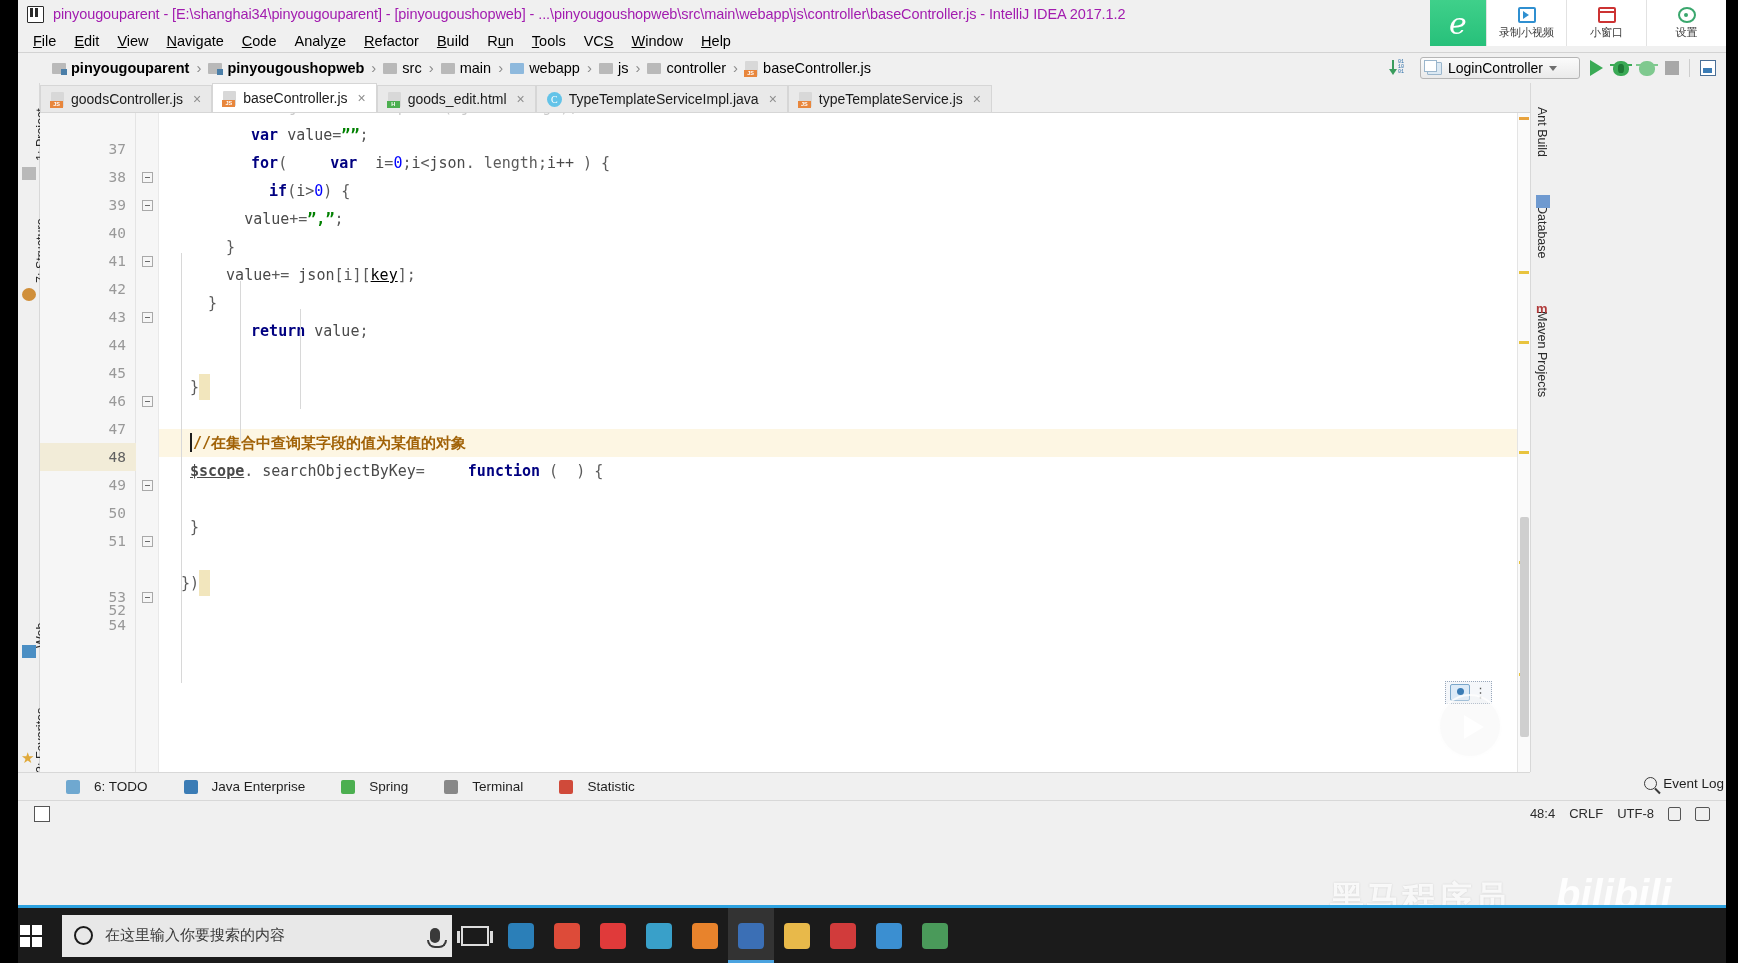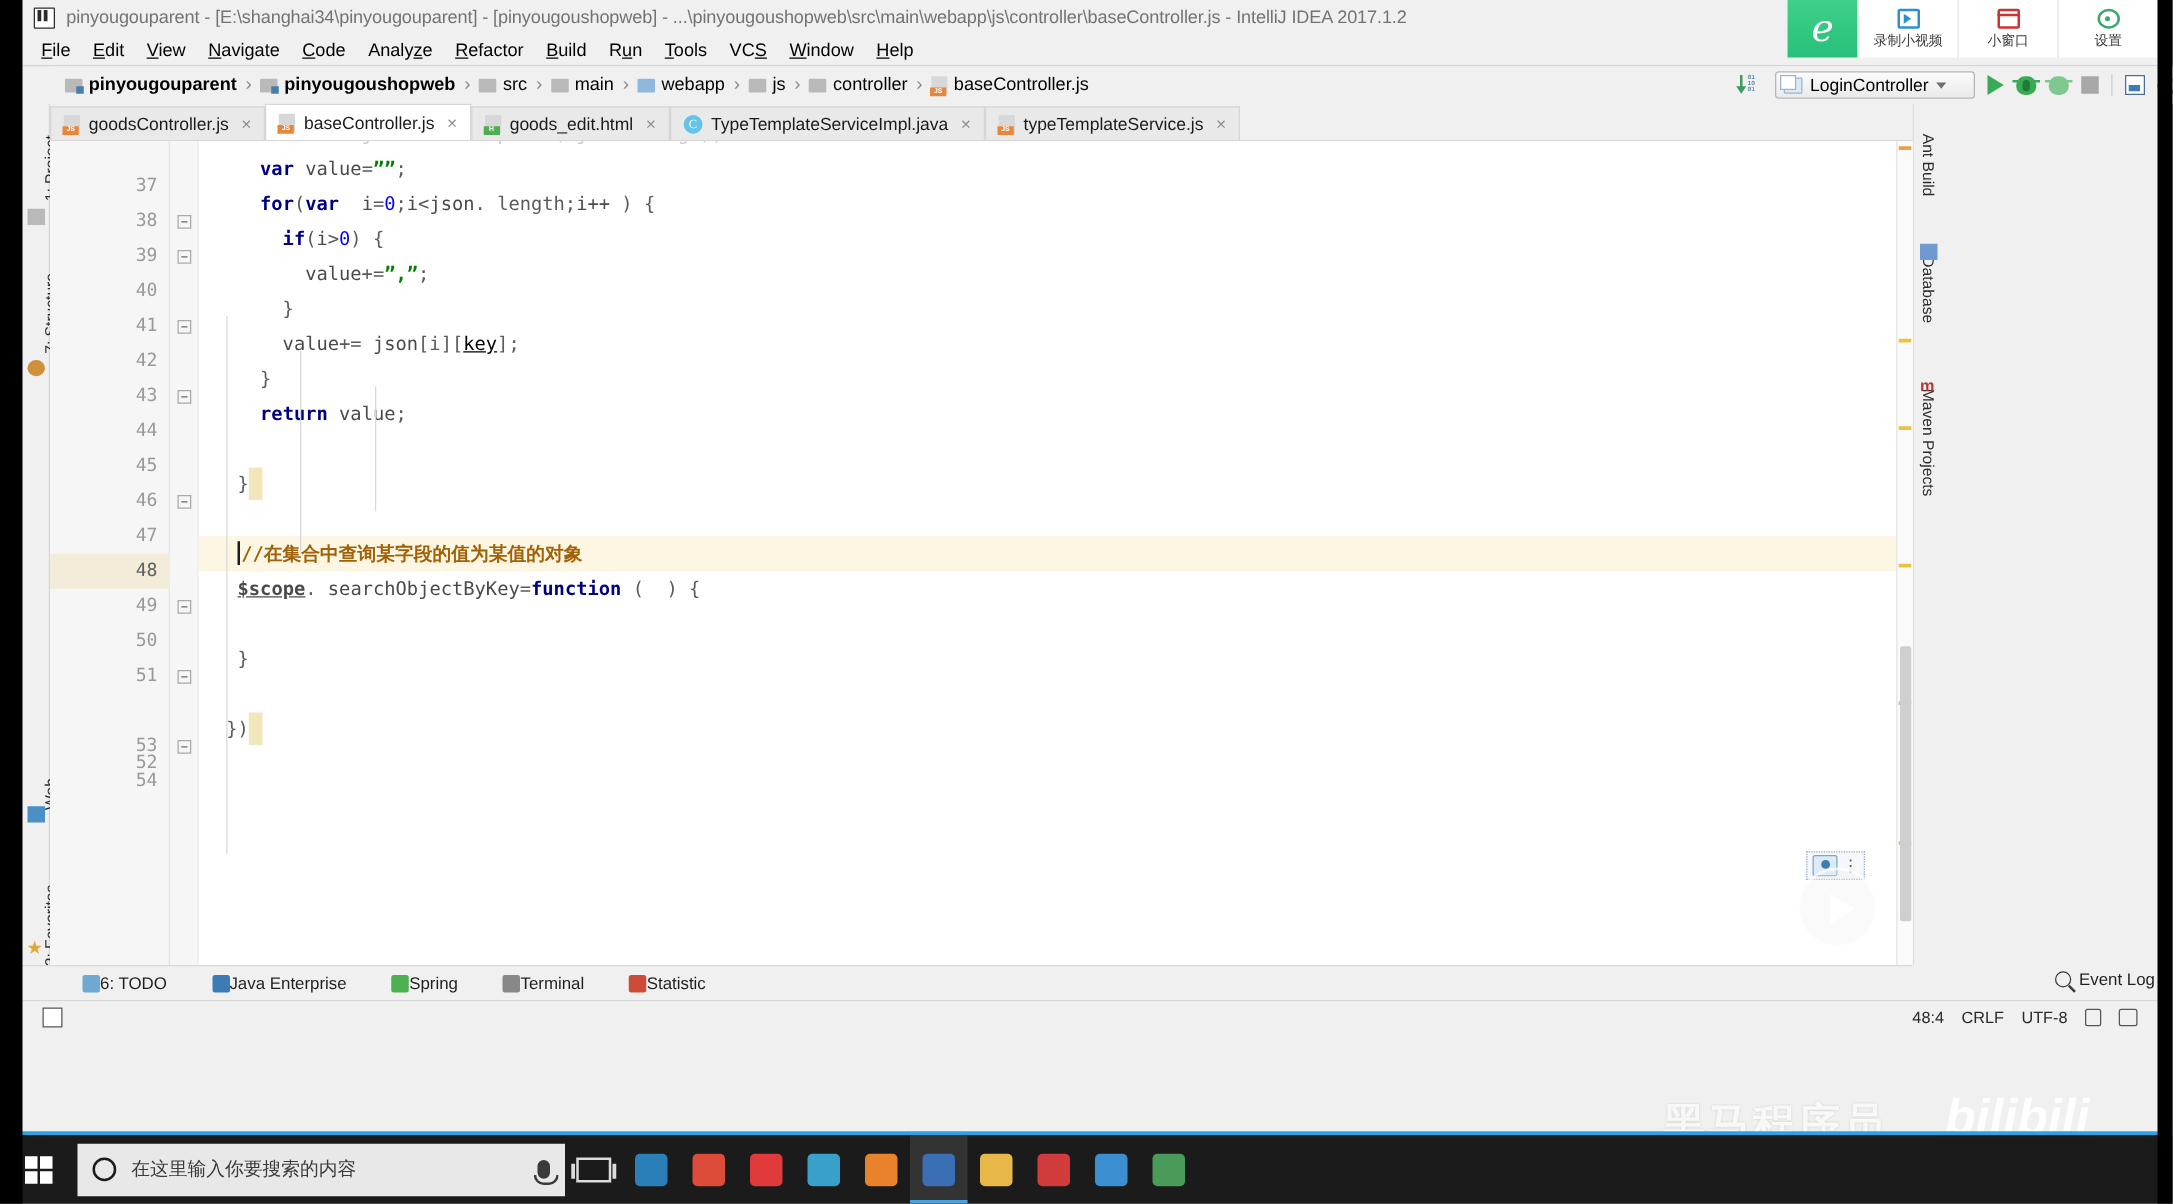--- a/index.html
+++ b/index.html
@@ -17,21 +17,21 @@
 
   
   .frame-left { position:absolute; left:0; top:0; width:18px; height:963px; background:#000; z-index:60;}
   .frame-right { position:absolute; right:0; top:0; width:12px; height:963px; background:#000; z-index:60;}
 
   
   .titlebar {
     position: absolute; left:18px; top:0; width:1708px; height:28px;
     background: #f0f0f0;
     display: flex; align-items: center;
-    font-size: 14.5px; color:#737373;
+    font-size: 14.5px; color:#a21caf;
     white-space: nowrap;
   }
   .title-icon {
     width: 17px; height: 17px; margin-left: 9px; margin-right:9px;
     background: #fff; border:1.5px solid #2b2b2b; border-radius:1px;
     position: relative; flex: none;
   }
   .title-icon::before{
     content:""; position:absolute; left:2px; top:1px; width:3px; height:9px; background:#2b2b2b;
   }
@@ -184,21 +184,21 @@
   }
   .line.hl{ background:#fdf6e3; }
   .gut-num{
     position:absolute; right:10px; width:86px; text-align:right;
     height:28px; line-height:28px; color:#999; font-size:14.5px;
     font-family:"DejaVu Sans Mono","Liberation Mono",monospace;
   }
   .gut-num.cur{ color:#606060; }
   .gutline-hl{ position:absolute; left:0; width:96px; height:28px; background:#f2ecd8;}
   
-  .kw{ color:#000080; font-weight:bold; }
+  .kw{ color:#000080; font-weight:bold;margin-left:43px; }
   .str{ color:#008000; font-weight:bold;}
   .num{ color:#0000ff; }
   .plain{ color:#5b5b5b; }
   .cmt{ color:#a16207;font-weight:bold; }
   .ident{ color:#4a4a4a; }
   .gvar{ color:#4a4a4a; text-decoration:underline; font-weight:bold;}
   .und{ text-decoration:underline; }
   .caret-bar{
     display:inline-block; width:2px; height:19px; background:#1c1c1c;
     vertical-align:-4px; margin-right:1px;
@@ -256,21 +256,21 @@
   .vtab.dn{ transform: rotate(90deg); }
   .vico{ position:absolute; width:14px;height:13px; }
 
   
   .statusstrip{
     position:absolute; left:18px; top:772px; width:1512px; height:28px;
     background:#f0f0f0; border-top:1px solid #d8d8d8;
     display:flex; align-items:center; gap:22px; padding-left:34px;
     font-size:13.5px; color:#1f1f1f;
   }
-  .sitem{ display:flex; align-items:center; gap:0;padding-left:14px; }
+  .sitem{ display:flex; align-items:center; gap:14px;padding-left:14px; }
   .eventlog{
     position:absolute; right:14px; top:776px; display:flex; align-items:center; gap:6px;
     font-size:13.5px; color:#1f1f1f; z-index:5;
   }
   .statusbar{
     position:absolute; left:18px; top:800px; width:1708px; height:26px;
     background:#f0f0f0; border-top:1px solid #d8d8d8;
     display:flex; align-items:center; font-size:13px; color:#2b2b2b;
   }
   .sb-right{ margin-left:auto; display:flex; align-items:center; gap:14px; padding-right:16px;}

